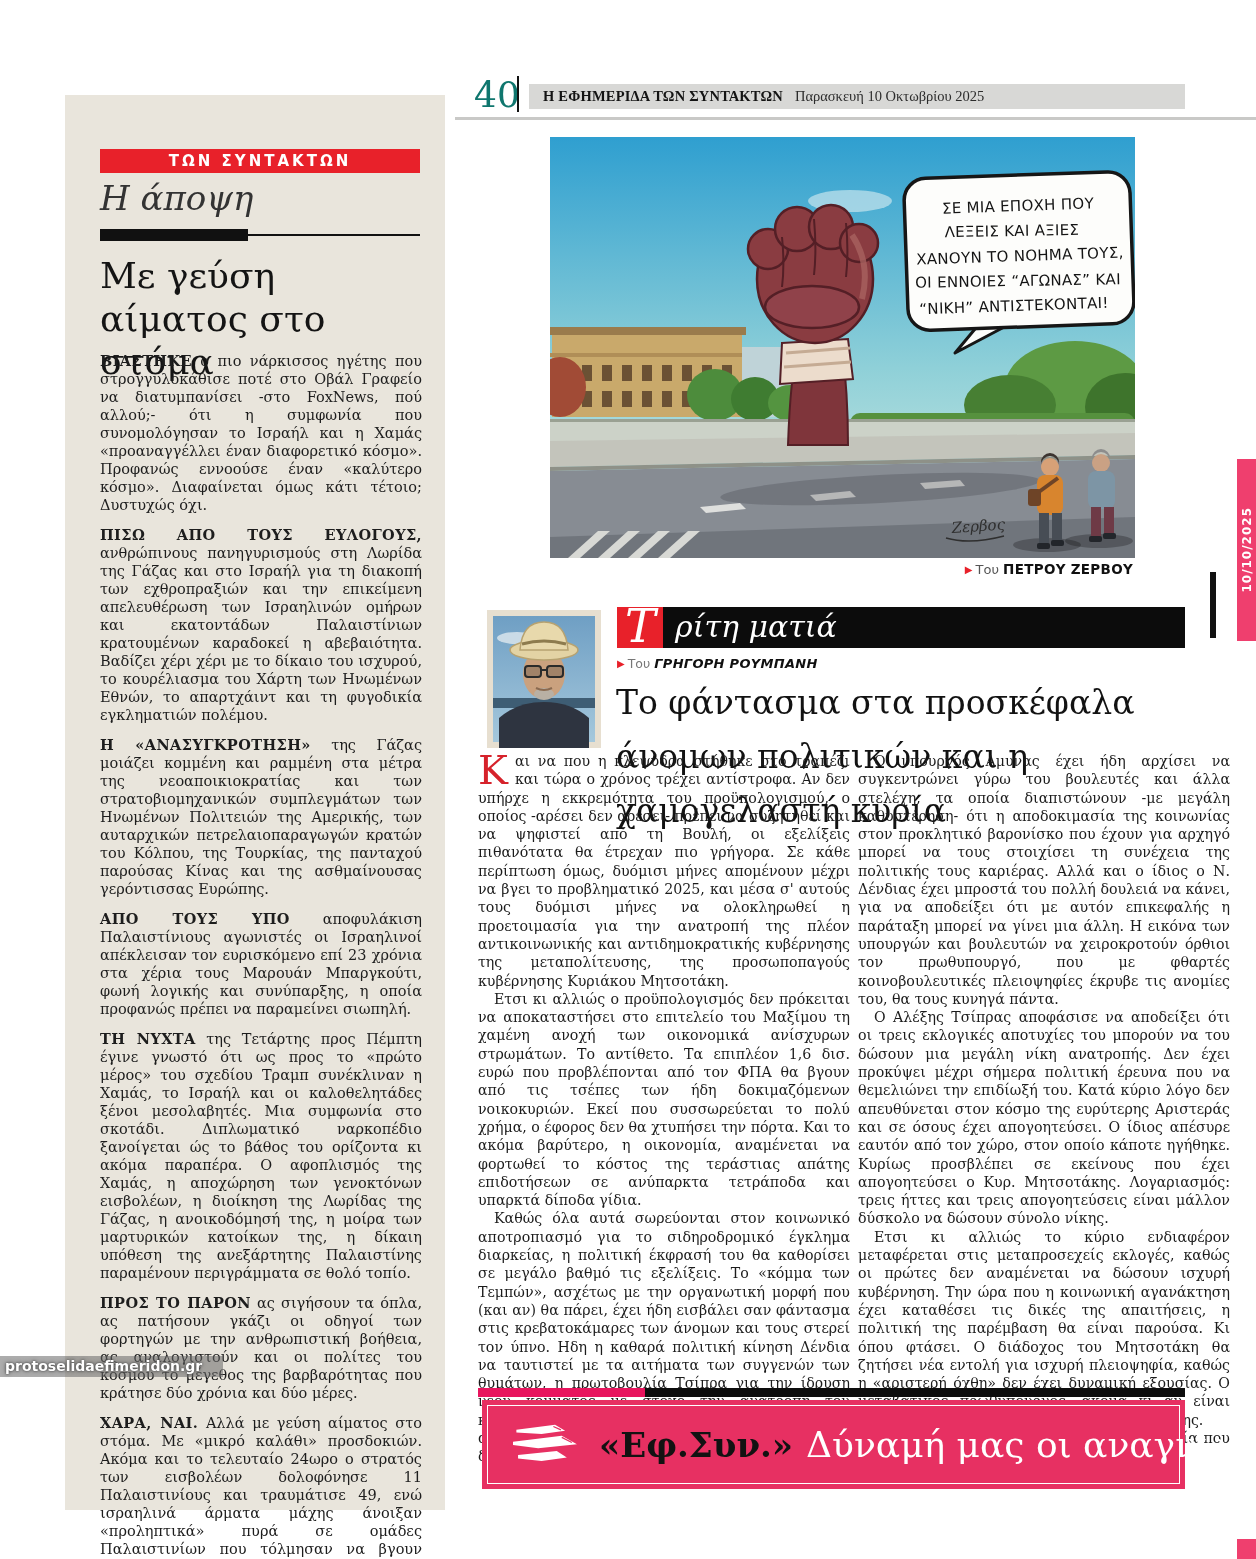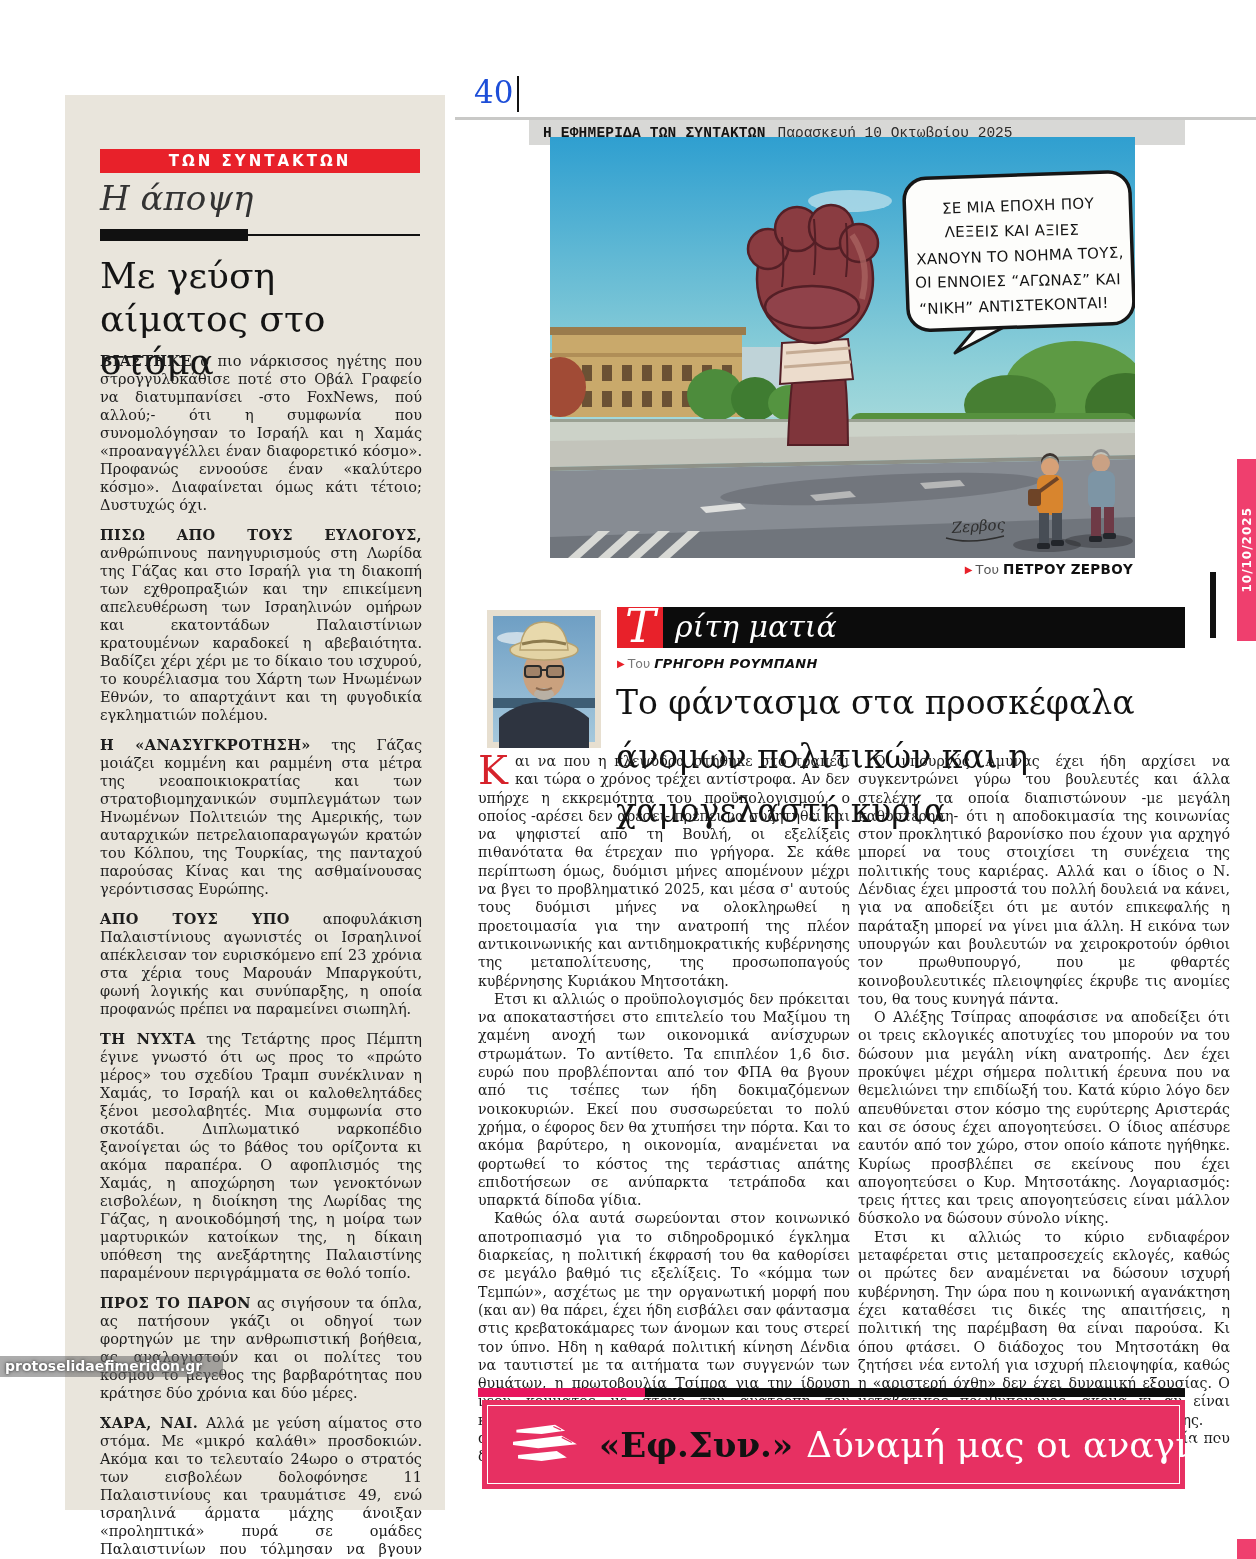--- a/index.html
+++ b/index.html
@@ -1,21 +1,21 @@
 <!DOCTYPE html>
 <html lang="el"><head>
 <meta charset="utf-8">
 <style>
   html,body{margin:0;padding:0;background:#ffffff;}
   #page{position:relative;width:1256px;height:1559px;background:#ffffff;overflow:hidden;
         font-family:"DejaVu Serif",serif;color:#161616;}
-  .sans{font-family:Liberation Mono, monospace;margin-top:36px;}
-
-  
-  #page-number{position:absolute;left:474px;top:74px;font-size:31px;color:#1d4ed8;}
+  .sans{font-family:Liberation Serif, serif;}
+
+  
+  #page-number{position:absolute;left:474px;top:74px;font-size:36px;color:#0f766e;}
   #header-vline{position:absolute;left:517px;top:76px;width:2px;height:36px;background:#111;}
   #masthead-bar{position:absolute;left:529px;top:84px;width:656px;height:25px;background:#d8d8d6;
                 display:flex;align-items:center;padding-left:14px;box-sizing:border-box;}
   #masthead-bar .mast{font-weight:bold;font-size:14.5px;color:#141414;letter-spacing:.2px;}
   #masthead-bar .hdate{margin-left:12px;font-size:14.5px;color:#2c2c2c;}
   #header-rule{position:absolute;left:455px;top:117px;width:801px;height:3px;background:#c9c9c7;}
 
   
   #opinion-panel{position:absolute;left:65px;top:95px;width:380px;height:1415px;background:#e9e5dc;}
   #logo-row{position:absolute;left:100px;top:108px;width:322px;display:flex;align-items:center;}

